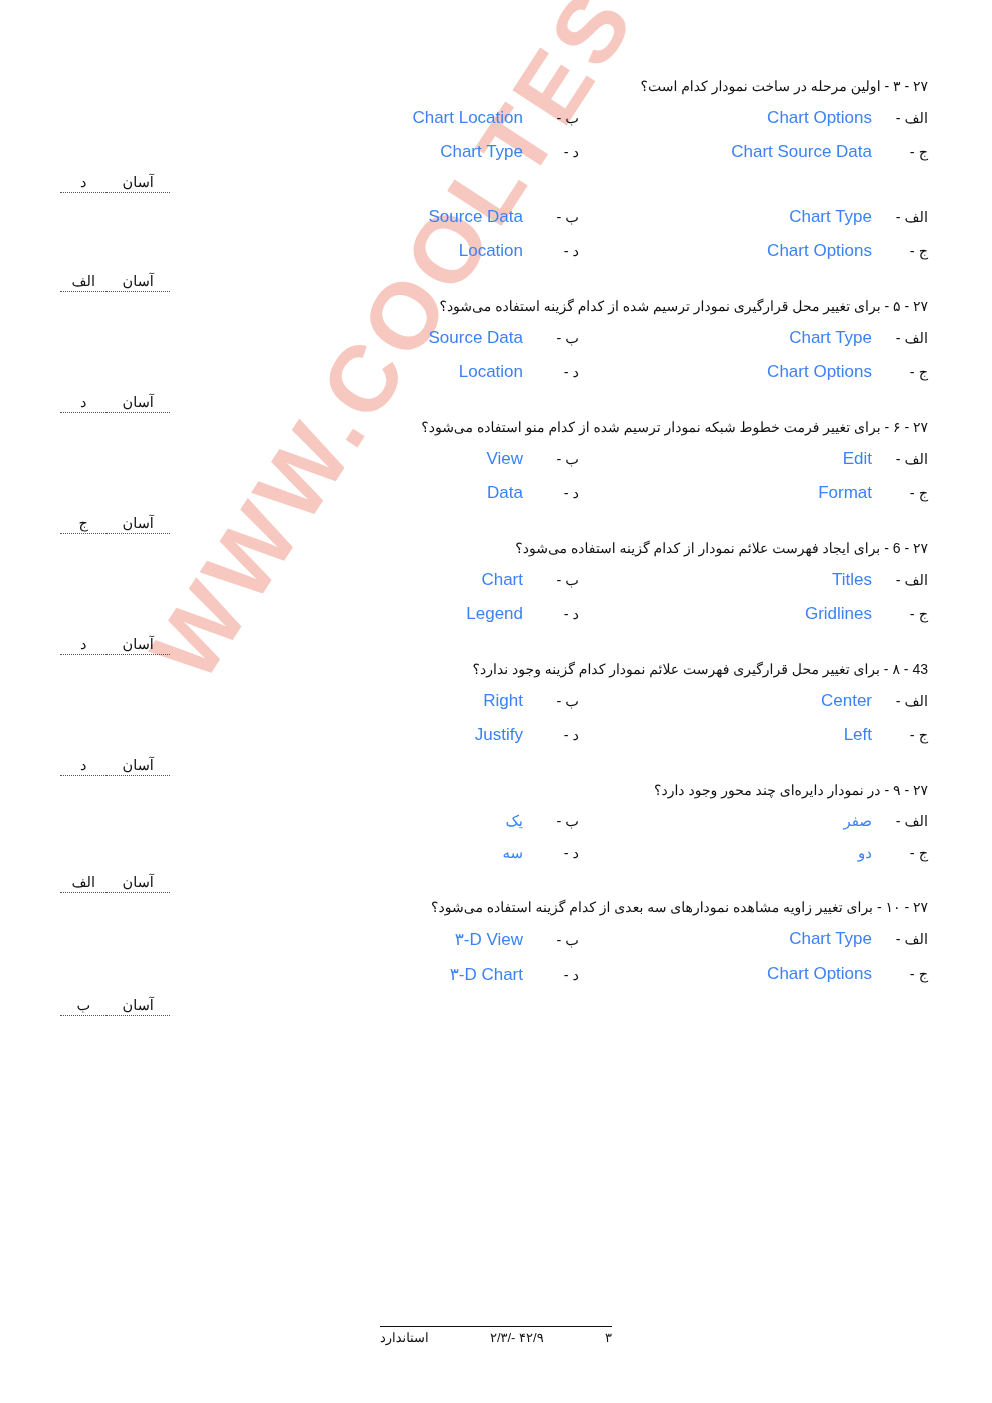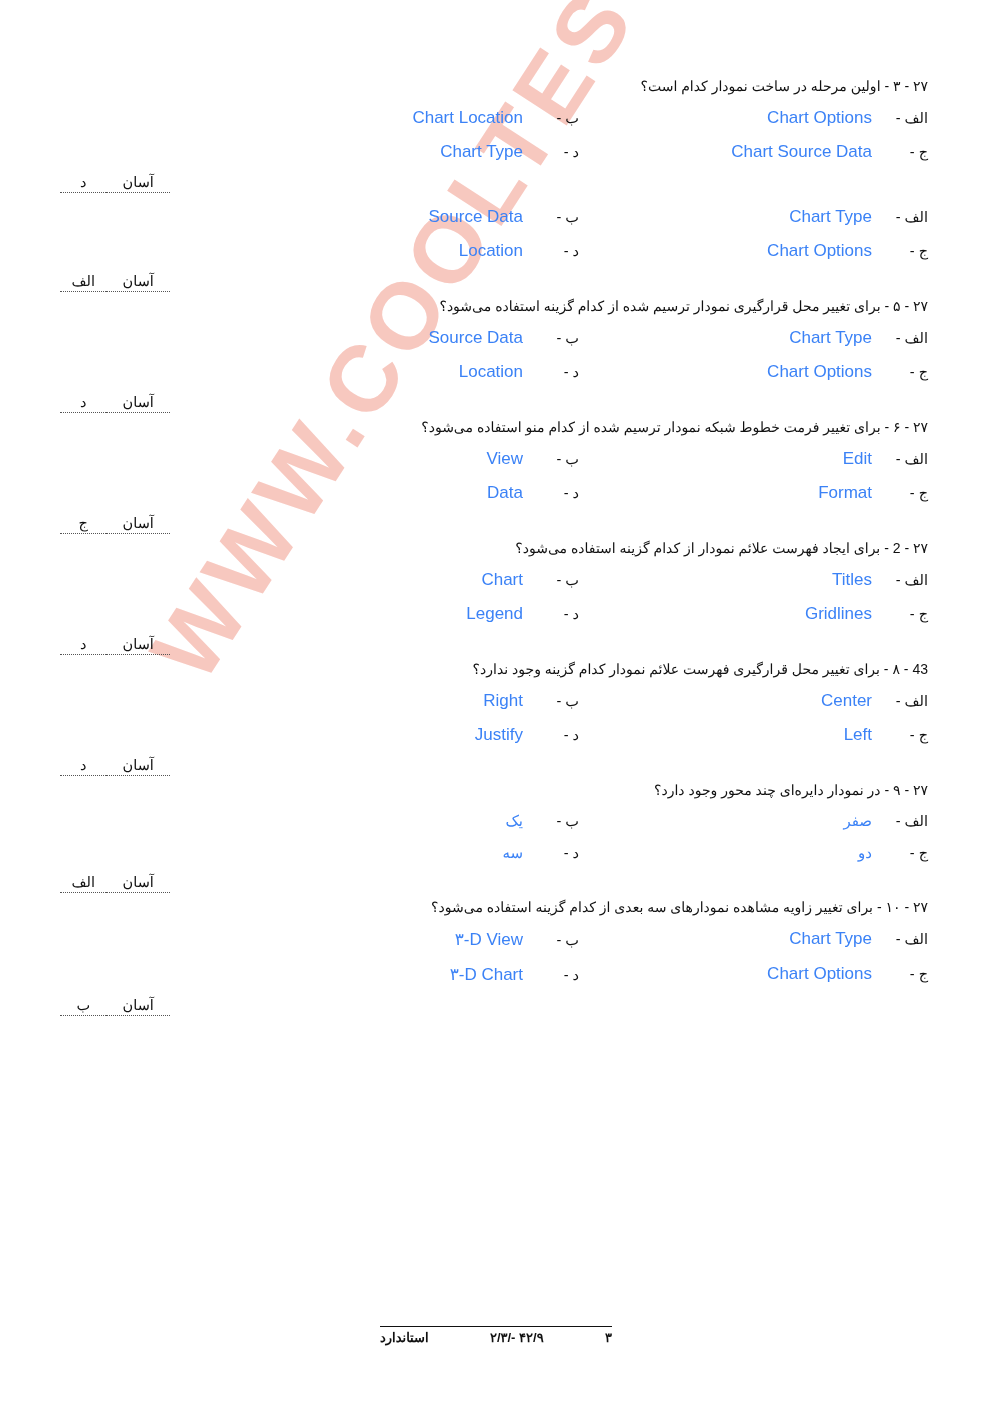--- a/index.html
+++ b/index.html
@@ -121,21 +121,20 @@
   .answer-key {
     width: 64px;
   }
   .footer {
     position: absolute;
     bottom: 58px;
     left: 0;
     width: 992px;
     text-align: center;
     z-index: 10;
-    font-weight: bold;
   }
   .footer-line {
     width: 232px;
     margin: 0 auto;
     border-top: 1.5px solid #111;
     padding-top: 3px;
     display: flex;
     flex-direction: row-reverse;
     justify-content: space-between;
     font-size: 13px;
@@ -262,21 +261,21 @@
           <span class="opttext">Data</span>
         </div>
       </div>
       <div class="answer-row">
         <div class="answer-cell answer-difficulty">آسان</div>
         <div class="answer-cell answer-key">ج</div>
       </div>
     </div>
 
     <div class="qblock">
-      <div class="qstem">۲۷ - 2 - برای ایجاد فهرست علائم نمودار از کدام گزینه استفاده می‌شود؟</div>
+      <div class="qstem">۲۷ - 6 - برای ایجاد فهرست علائم نمودار از کدام گزینه استفاده می‌شود؟</div>
       <div class="optrow">
         <div class="optcell right-col">
           <span class="optlabel">الف -</span>
           <span class="opttext">Titles</span>
         </div>
         <div class="optcell left-col">
           <span class="optlabel">ب -</span>
           <span class="opttext">Chart</span>
         </div>
       </div>

